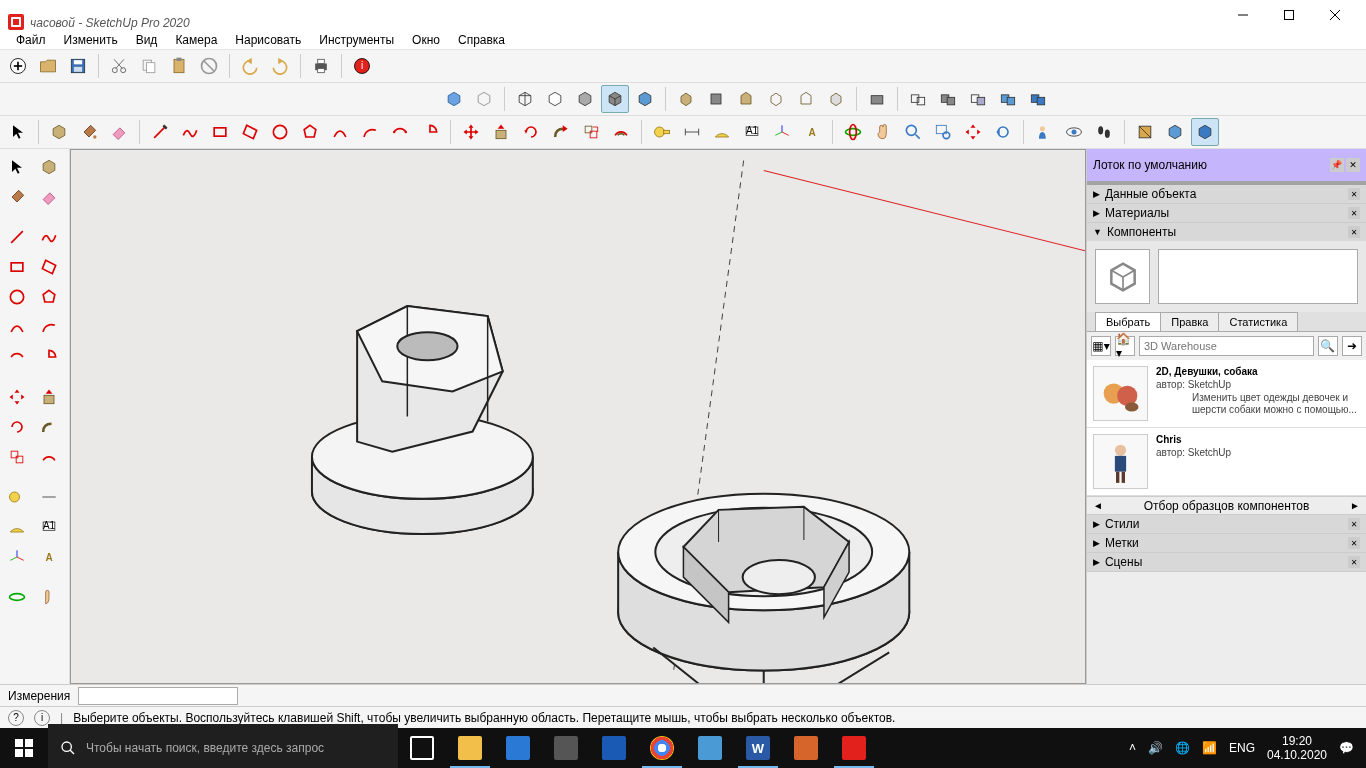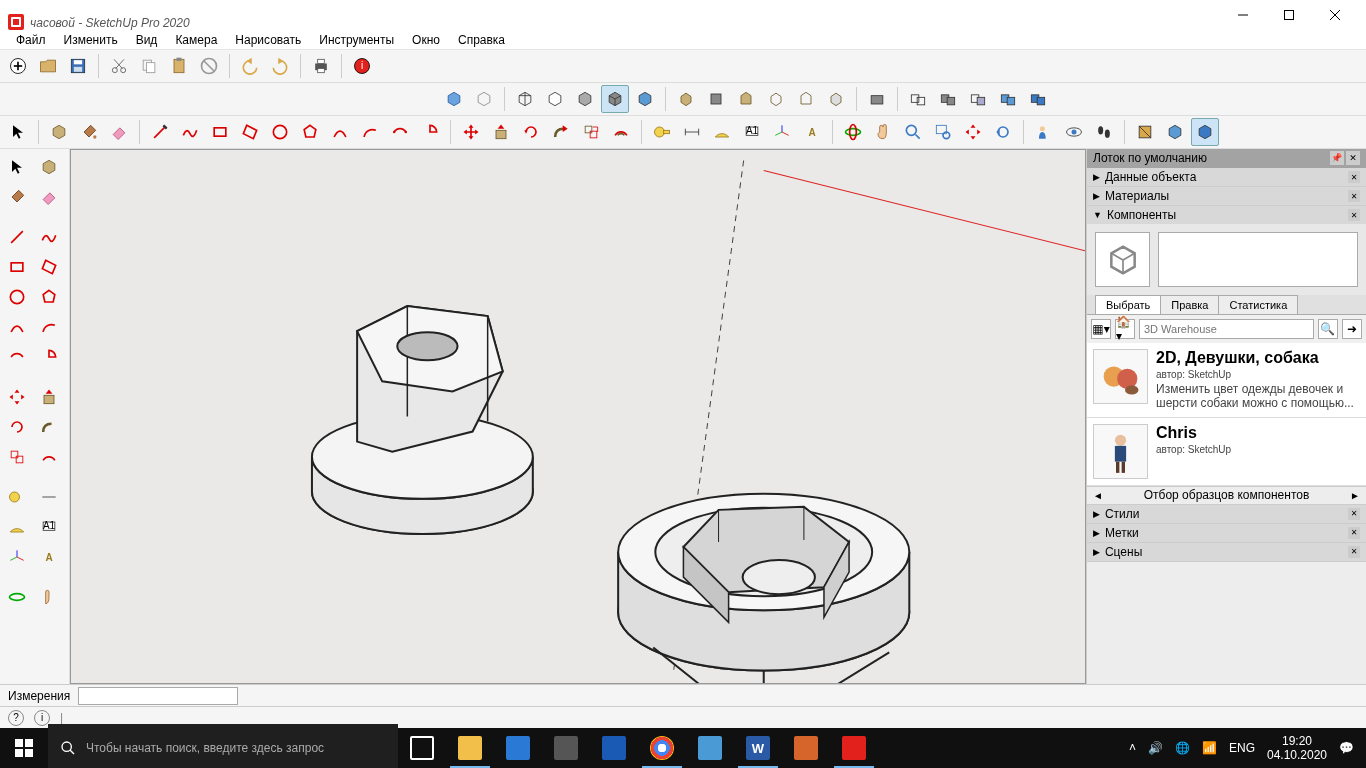--- a/index.html
+++ b/index.html
@@ -15,44 +15,44 @@
 .menubar .menu-item { padding: 2px 8px; font-size: 12px; color: #000; }
 .toolbar-row { display: flex; align-items: center; padding: 2px 4px; gap: 2px; background:#f5f5f5; border-bottom:1px solid #ddd;}
 .tb-btn { width: 28px; height: 28px; display:flex;align-items:center;justify-content:center; border:1px solid transparent; border-radius:2px;}
 .tb-sep { width:1px; height:24px; background:#ccc; margin:0 4px;}
 .main-area { flex: 1; display: flex; overflow:hidden;}
 .left-toolbox { width: 70px; background:#f5f5f5; border-right:1px solid #ddd; display:flex; flex-direction:column; padding:4px 2px; gap:2px;}
 .left-toolbox .pair{display:flex;gap:2px;}
 .left-toolbox .tb-btn{width:30px;height:28px;}
 .viewport { flex:1; background:#eae9e8; position:relative; border:1px solid #999; overflow:hidden;}
 .right-panel { width: 280px; background:#ededed; border-left:1px solid #ccc; display:flex; flex-direction:column; font-size:11px;}
-.panel-header{height:18px;background:#a3a3a3;display:flex;align-items:center;padding:9px 6px;font-size:11px;border-bottom:1px solid #a3a3a3;}
+.panel-header{height:18px;background:#c4b5fd;display:flex;align-items:center;padding:16px 6px;font-size:11px;border-bottom:4px solid #a3a3a3;}
 .panel-header .sp{flex:1;}
 .panel-header .pbtn{width:14px;height:14px;background:#ccc;margin-left:2px;display:flex;align-items:center;justify-content:center;font-size:9px;}
 .panel-section{background:#e8e8e8;border-bottom:1px solid #ccc;}
 .panel-section .sec-head{height:18px;display:flex;align-items:center;padding:0 6px;background:#d8d8d8;font-size:11px;}
 .panel-section .sec-head .tri{margin-right:5px;font-size:9px;}
 .panel-section .sec-head .sp{flex:1;}
 .panel-section .sec-head .xb{width:12px;height:12px;background:#ccc;font-size:8px;display:flex;align-items:center;justify-content:center;}
 .comp-box{padding:8px;display:flex;gap:8px;}
 .comp-thumb{width:55px;height:55px;background:#fff;border:1px solid #aaa;display:flex;align-items:center;justify-content:center;}
 .comp-field{flex:1;height:55px;background:#fff;border:1px solid #aaa;}
 .tabs{display:flex;background:#e0e0e0;border-bottom:1px solid #aaa;}
 .tabs .tab{padding:3px 10px;font-size:11px;border:1px solid #aaa;border-bottom:none;background:#ededed;margin-right:-1px;}
 .tabs .tab.active{background:#fff;margin-left:8px;}
 .search-row{display:flex;align-items:center;padding:4px;gap:4px;background:#f0f0f0;}
 .search-row input{flex:1;height:20px;border:1px solid #aaa;padding:0 4px;font-size:11px;}
 .search-row .sbtn{width:20px;height:20px;border:1px solid #aaa;background:#fff;display:flex;align-items:center;justify-content:center;}
 .comp-list{flex:0 0 auto;max-height:145px;overflow:hidden;}
 .comp-item{display:flex;padding:6px;gap:8px;border-bottom:1px solid #ddd;background:#fff;}
 .comp-item .thumb{width:55px;height:55px;background:#f8f8f8;border:1px solid #ccc;flex-shrink:0;display:flex;align-items:center;justify-content:center;}
 .comp-item .info{flex:1;overflow:hidden;}
-.comp-item .info .ctitle{font-weight:bold;font-size:16px;margin-bottom:2px;}
+.comp-item .info .ctitle{font-weight:bold;font-size:10px;margin-bottom:2px;}
 .comp-item .info .cauthor{font-size:10px;color:#444;margin-bottom:2px;}
-.comp-item .info .cdesc{font-size:12px;color:#444;line-height:1.2;}
+.comp-item .info .cdesc{font-size:10px;color:#444;line-height:1.2;margin-left:36px;}
 .sample-bar{height:18px;display:flex;align-items:center;justify-content:center;font-size:10px;background:#ededed;border-top:1px solid #ccc;position:relative;}
 .sample-bar .arr{position:absolute;font-size:10px;}
 .sample-bar .arr.l{left:6px;}
 .sample-bar .arr.r{right:6px;}
 .measure-bar{height:22px;display:flex;align-items:center;background:#f5f5f5;border-top:1px solid #ccc;padding:0 8px;font-size:11px;}
 .measure-bar .lbl{margin-right:8px;}
 .measure-bar input{width:160px;height:18px;border:1px solid #aaa;background:#fff;padding:0 4px;}
 .status-bar{height:22px;display:flex;align-items:center;background:#f5f5f5;border-top:1px solid #ccc;padding:0 8px;font-size:11px;gap:10px;}
 .status-bar .sicon{width:16px;height:16px;border:1px solid #888;border-radius:50%;display:flex;align-items:center;justify-content:center;font-size:10px;}
 .taskbar{height:40px;background:#101010;display:flex;align-items:center;color:#fff;}
@@ -852,20 +852,21 @@
 
 <div class="measure-bar">
   <span class="lbl">Измерения</span>
   <input value="" style="">
 </div>
 
 <div class="status-bar">
   <span class="sicon">?</span>
   <span class="sicon">i</span>
   <span style="color:#888;">|</span>
+  <span>Выберите объекты. Воспользуйтесь клавишей Shift, чтобы увеличить выбранную область. Перетащите мышь, чтобы выбрать несколько объектов.</span>
 </div>
 
 <div class="taskbar">
   <div class="start">
     <svg width="18" height="18" viewBox="0 0 18 18">
         <rect x="0" y="0" width="8" height="8" fill="#fff"></rect>
         <rect x="10" y="0" width="8" height="8" fill="#fff"></rect>
         <rect x="0" y="10" width="8" height="8" fill="#fff"></rect>
         <rect x="10" y="10" width="8" height="8" fill="#fff"></rect>
       </svg>

